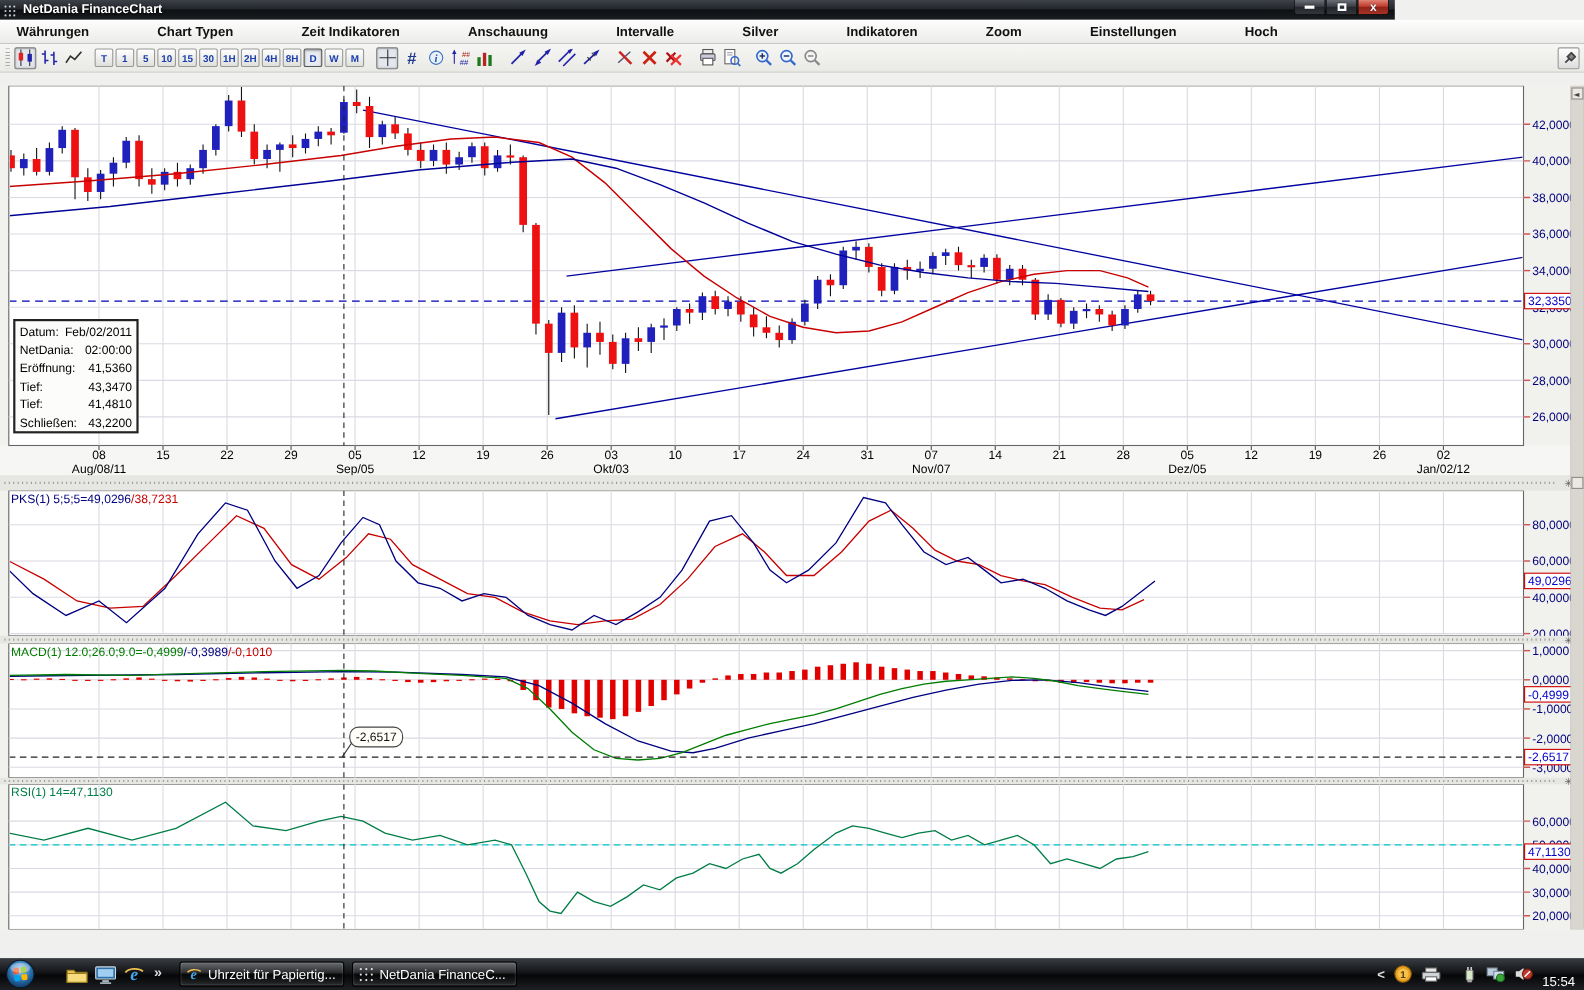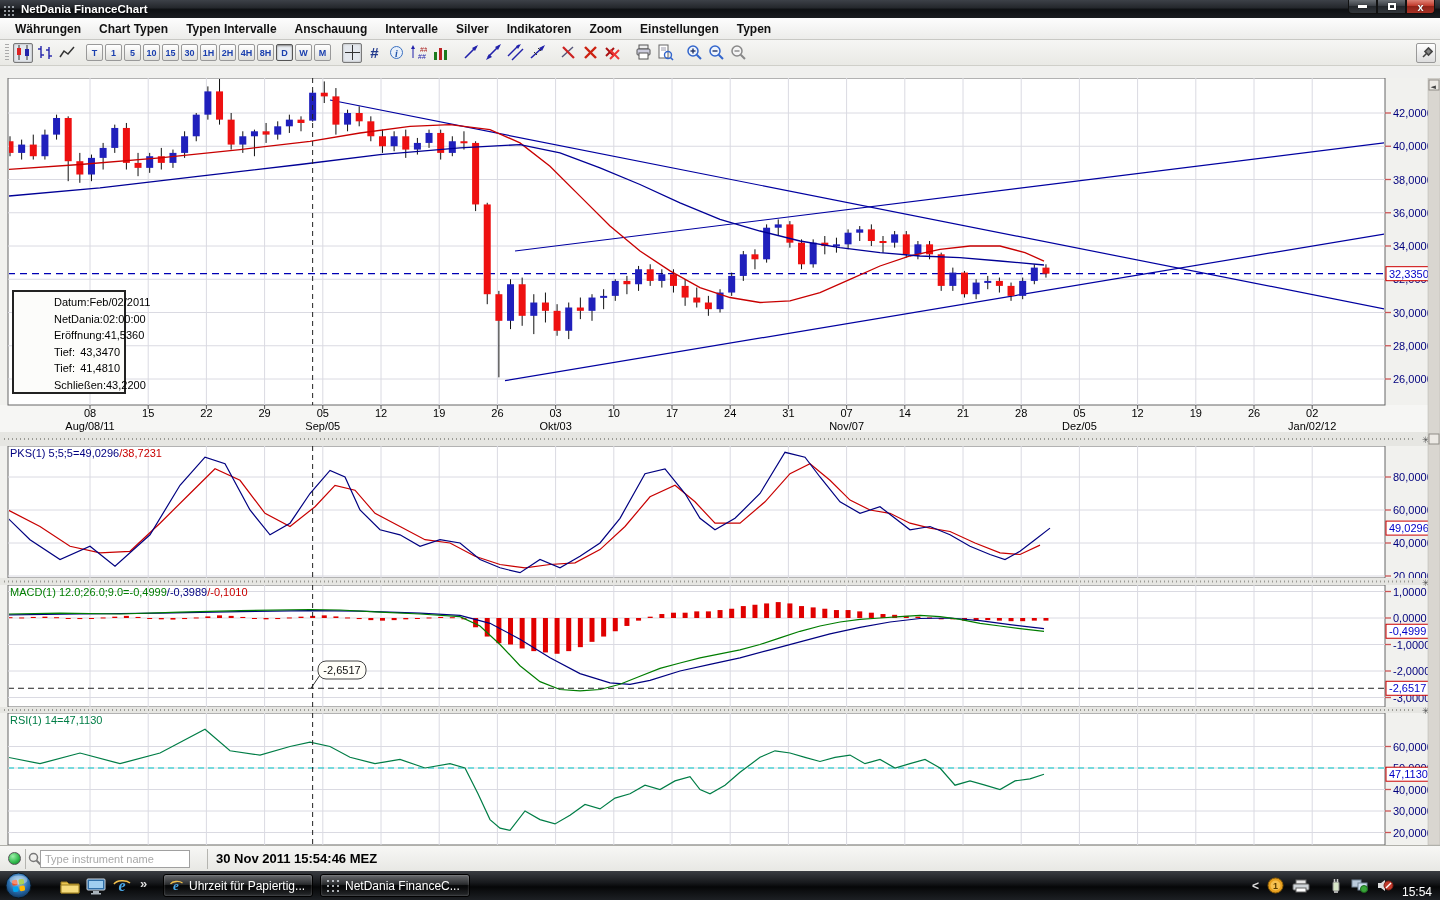--- a/index.html
+++ b/index.html
@@ -1,39 +1,39 @@
 <!DOCTYPE html>
 <html><head>
 <meta charset="utf-8">
 <style>
   * { margin:0; padding:0; box-sizing:border-box; }
   html,body { width:1440px; height:900px; overflow:hidden; background:#000; }
   body { font-family:"Liberation Sans", sans-serif; }
   .app { position:absolute; left:0; top:0; width:1440px; height:900px; background:#f0f0ee; }
 
   
-  .titlebar { position:absolute; left:0; top:0; width:1440px; height:18px;
+  .titlebar { position:absolute; left:0; top:0; width:1268px; height:18px;
     background:linear-gradient(#3d4148 0%, #23262b 45%, #0e1013 50%, #1a1d21 100%);
     color:#fff; display:flex; align-items:center; }
   .titlebar .app-icon { width:14px; height:12px; margin:0 4px 0 3px; display:inline-block; }
   .titlebar .title { font-size:11.5px; font-weight:bold; text-shadow:0 1px 2px #000; }
   .winbtns { position:absolute; right:5px; top:0; display:flex; }
   .wb { width:29px; height:14px; display:flex; align-items:center; justify-content:center;
     background:linear-gradient(#6a6f75, #3a3e44 45%, #23272c 50%, #33373c);
     border:1px solid #111; border-top:none; cursor:default; }
   .wb.min { border-radius:0 0 0 4px; }
   .wb.close { border-radius:0 0 4px 0; background:linear-gradient(#e08376, #c0392b 45%, #8e2318 50%, #a93226); }
   .wb .bar { width:9px; height:3px; background:#fff; box-shadow:0 0 1px #000; }
   .wb .box { width:8px; height:7px; border:2px solid #fff; box-shadow:0 0 1px #000; }
   .wb .x { color:#fff; font-size:11px; font-weight:bold; line-height:10px; text-shadow:0 0 1px #000; }
 
   
   .menubar { position:absolute; left:0; top:18px; width:1440px; height:22px;
     background:linear-gradient(#fdfdfd,#ececea); border-bottom:1px solid #c8c8c4;
-    display:flex; align-items:center; padding-left:6px; }
+    display:flex; align-items:center; padding-left:6px;gap:44px; }
   .menu-item { font-size:12px; font-weight:bold; color:#111; padding:2px 9px; cursor:default; }
 
   
   .toolbar { position:absolute; left:0; top:40px; width:1440px; height:26px;
     background:linear-gradient(#f6f6f4,#e9e9e5); border-bottom:1px solid #cfcfc9;
     display:flex; align-items:center; padding-left:2px; }
   .tb-grip { width:4px; height:18px; margin:0 3px;
     background:repeating-linear-gradient(#aaa 0 1px, transparent 1px 3px); }
   .tb-btn { width:20px; height:20px; margin:0 1px; display:flex; align-items:center; justify-content:center;
     border:1px solid transparent; border-radius:2px; cursor:default; }
@@ -48,21 +48,21 @@
   
   .chart-header { position:absolute; left:6px; top:66px; height:12px; font-size:11px; white-space:pre; }
   .chart-header .b { color:#000; } .chart-header .blue { color:#0000bb; } .chart-header .red { color:#cc0000; }
 
   
   .chart-wrap { position:absolute; left:0; top:78px; width:1440px; height:767px; }
   #chart-svg { position:absolute; left:0; top:0; }
 
   .tooltip { position:absolute; left:12px; top:212px; width:114px; height:104px;
     background:#fcfcfa; border:2px solid #222; font-size:11px; color:#000; padding:2px 4px; }
-  .tt-row { display:flex; justify-content:space-between; height:16.5px; line-height:16.5px;margin-left:36px; }
+  .tt-row { display:flex; justify-content:space-between; height:16.5px; line-height:16.5px; }
 
   
   .statusbar { position:absolute; left:0; top:845px; width:1440px; height:26px;
     background:linear-gradient(#f7f7f5,#e8e8e4); border-top:1px solid #b0b0aa; }
   .led { position:absolute; left:8px; top:6px; width:13px; height:13px; border-radius:50%;
     background:radial-gradient(circle at 35% 30%, #9cf0a8, #2eb84a 60%, #157a2c); border:1px solid #555; }
   .sb-sep { position:absolute; top:3px; width:1px; height:20px; background:#b5b5b0; }
   .sb-input { position:absolute; left:40px; top:4px; width:150px; height:18px; border:1px solid #a0a0a0;
     font-size:11px; padding:0 4px; color:#333; font-family:"Liberation Sans",sans-serif; }
   .sb-input::placeholder { color:#a8a8a8; }
@@ -115,28 +115,28 @@
         </div>
       <div class="wb close">
           <span class="x">x</span>
         </div>
     </div>
   </div>
 
   <div class="menubar" id="menubar">
       <div class="menu-item">Währungen</div>
       <div class="menu-item">Chart Typen</div>
-      <div class="menu-item">Typen Intervalle</div>
+      <div class="menu-item">Zeit Indikatoren</div>
       <div class="menu-item">Anschauung</div>
       <div class="menu-item">Intervalle</div>
       <div class="menu-item">Silver</div>
       <div class="menu-item">Indikatoren</div>
       <div class="menu-item">Zoom</div>
       <div class="menu-item">Einstellungen</div>
-      <div class="menu-item">Typen</div>
+      <div class="menu-item">Hoch</div>
     </div>
 
   <div class="toolbar" id="toolbar">
     <div class="tb-pin">
       <svg width="13" height="13">
           <g stroke="#444" stroke-width="1.6" fill="#888">
             <line x1="3" y1="10" x2="7" y2="6"></line>
             <rect x="6" y="2" width="5" height="5" transform="rotate(45 8.5 4.5)"></rect>
           </g>
         </svg>
@@ -921,31 +921,20 @@
           <span>Tief:</span>
           <span>41,4810</span>
         </div>
       <div class="tt-row">
           <span>Schließen:</span>
           <span>43,2200</span>
         </div>
     </div>
   </div>
 
-  <div class="statusbar">
-    <div class="led"></div>
-    <div class="sb-sep" style="left:25px"></div>
-    <svg style="position:absolute;left:28px;top:6px" width="14" height="14">
-        <circle cx="5.5" cy="5.5" r="4" fill="none" stroke="#777" stroke-width="1.5"></circle>
-        <line x1="8.5" y1="8.5" x2="12.5" y2="12.5" stroke="#777" stroke-width="1.8"></line>
-      </svg>
-    <input class="sb-input" placeholder="Type instrument name" style="">
-    <div class="sb-sep" style="left:207px"></div>
-    <span class="sb-time">30 Nov 2011 15:54:46 MEZ</span>
-  </div>
 
   <div class="taskbar">
     <div class="orb">
       <svg width="27" height="27">
           <defs>
             <radialGradient id="orbg" cx="50%" cy="35%" r="70%">
               <stop offset="0%" stop-color="#9fd0f5"></stop>
               <stop offset="55%" stop-color="#2a6fb0"></stop>
               <stop offset="100%" stop-color="#0c2f55"></stop>
             </radialGradient>

